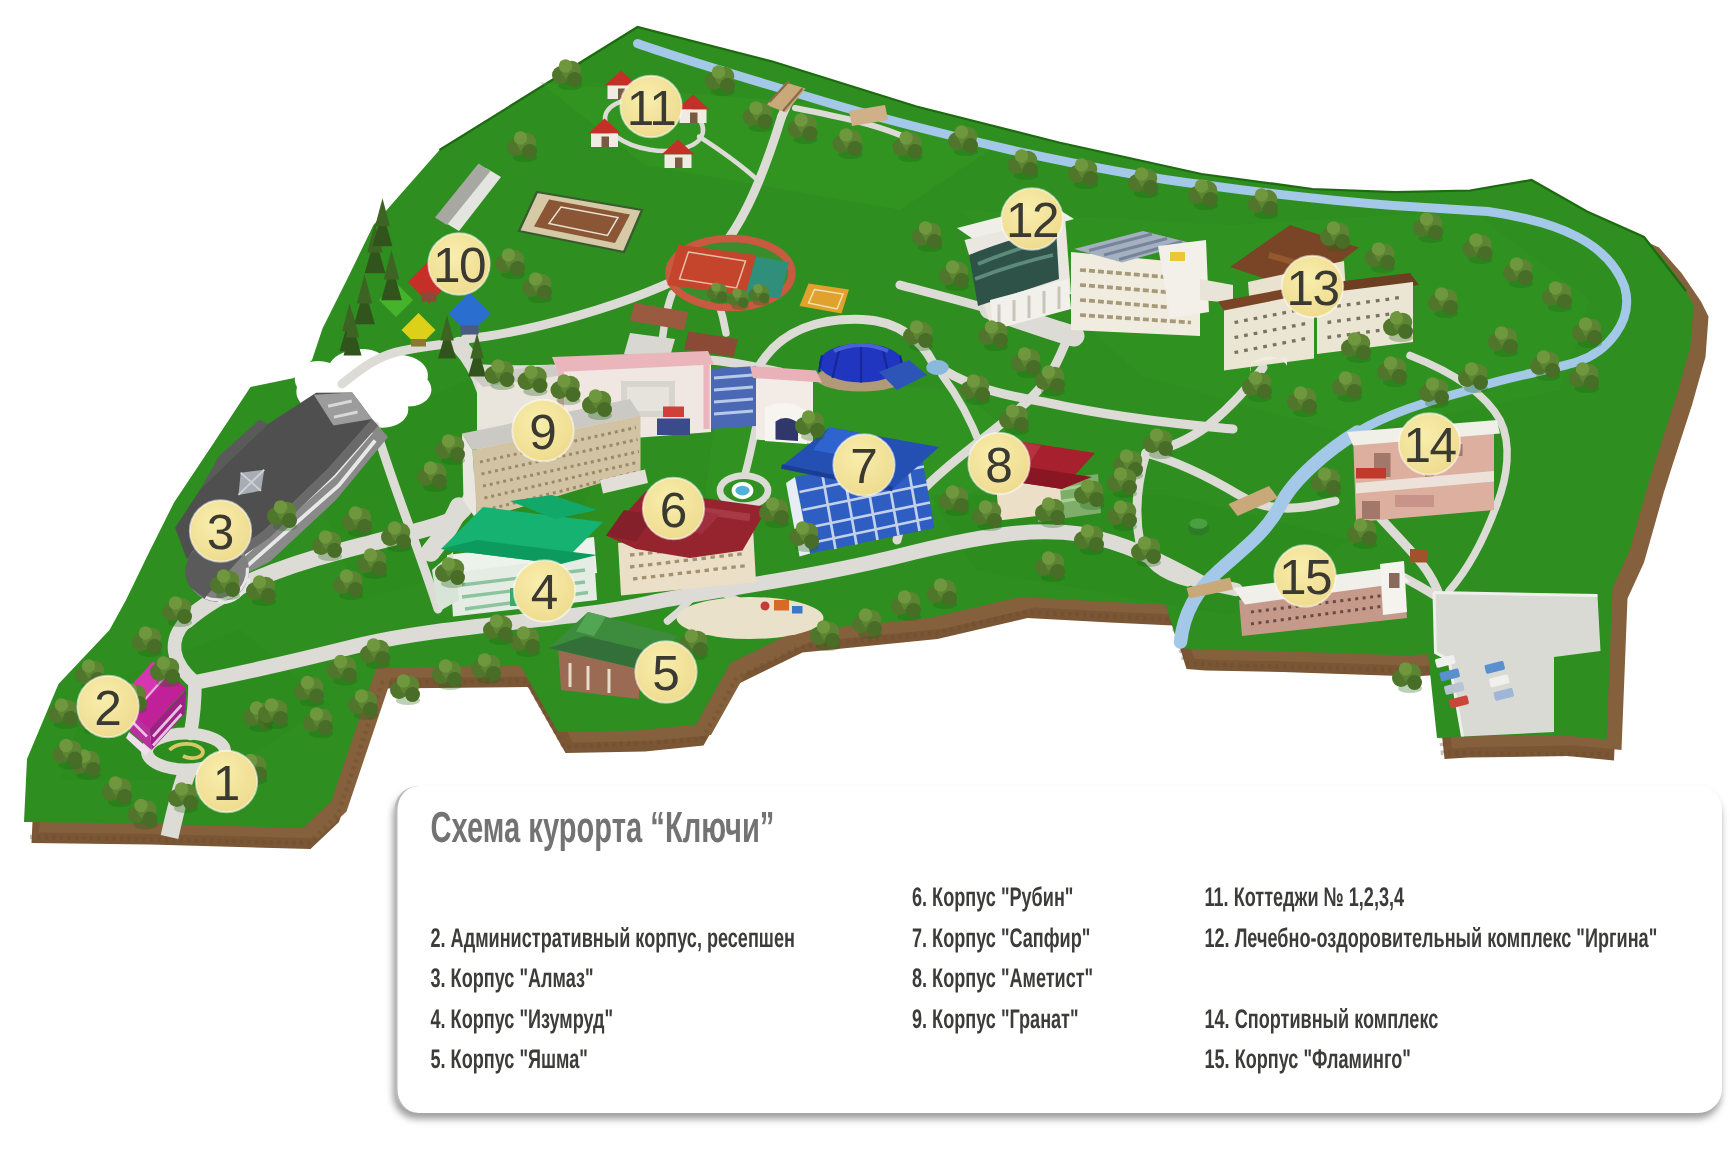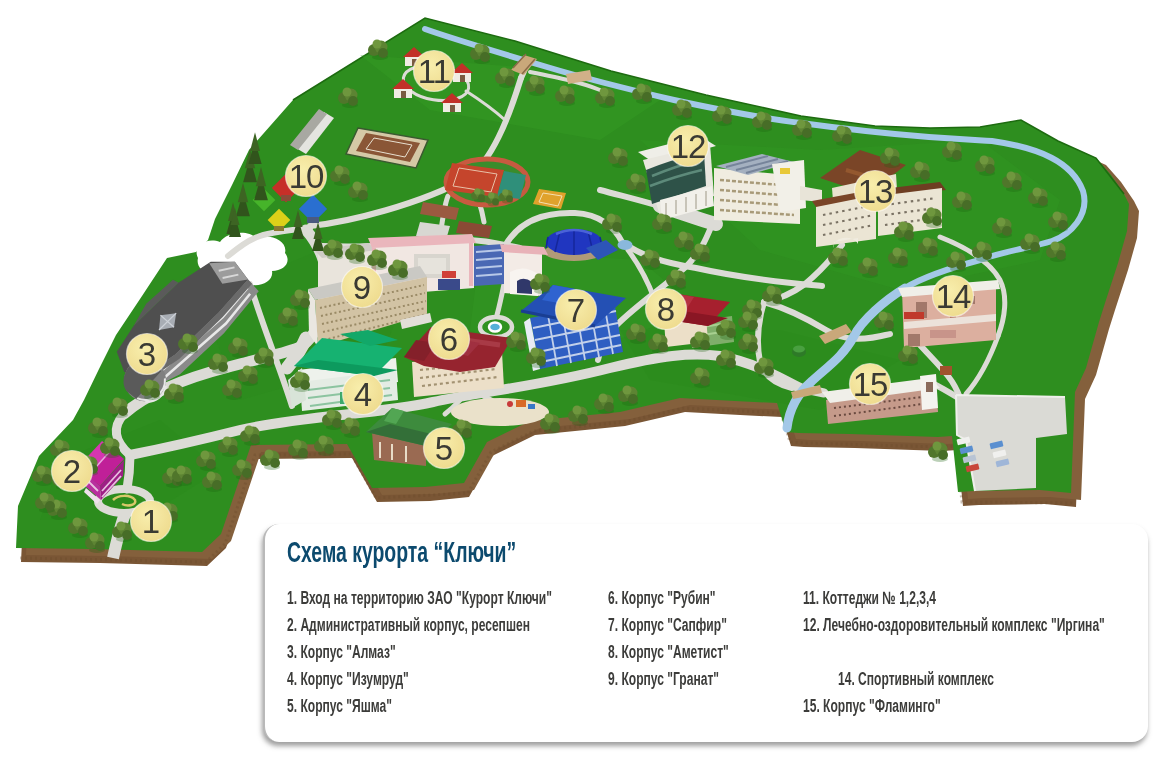--- a/index.html
+++ b/index.html
@@ -712,23 +712,22 @@
 
 <g>
           <circle cx="870" cy="384" r="20.5" fill="url(#circ)" stroke="rgba(255,255,255,0.55)" stroke-width="1.2"></circle>
           <text x="870" y="396" letter-spacing="-1">15</text>
         </g>
 </g>
 </svg>
 
 <div style="position:absolute;left:263px;top:524px;width:883px;height:218px;background:#fff;border-radius:16px;border-left:2px solid #b9b9b9;box-shadow:-1px 4px 5px rgba(80,80,80,0.55);"></div>
 
-<div class="leg" style="left:287px;top:536px;font-size:29px;color:#0c4a6e;"><span>Схема курорта “Ключи”</span></div>
-
-<div class="leg" style="left:287px;top:588px;font-size:18px;"><span>1. Вход на территорию ЗАО "Курорт Ключи"</span></div>
+<div class="leg" style="left:287px;top:536px;font-size:29px;color:#737373;"><span>Схема курорта “Ключи”</span></div>
+
 
 <div class="leg" style="left:287px;top:615px;font-size:18px;text-align:center;"><span>2. Административный корпус, ресепшен</span></div>
 
 <div class="leg" style="left:287px;top:642px;font-size:18px;"><span>3. Корпус "Алмаз"</span></div>
 
 <div class="leg" style="left:287px;top:669px;font-size:18px;"><span>4. Корпус "Изумруд"</span></div>
 
 <div class="leg" style="left:287px;top:696px;font-size:18px;"><span>5. Корпус "Яшма"</span></div>
 
 <div class="leg" style="left:608px;top:588px;font-size:18px;"><span>6. Корпус "Рубин"</span></div>
@@ -738,16 +737,16 @@
 <div class="leg" style="left:608px;top:642px;font-size:18px;"><span>8. Корпус "Аметист"</span></div>
 
 <div class="leg" style="left:608px;top:669px;font-size:18px;"><span>9. Корпус "Гранат"</span></div>
 
 
 <div class="leg" style="left:803px;top:588px;font-size:18px;"><span>11. Коттеджи № 1,2,3,4</span></div>
 
 <div class="leg" style="left:803px;top:615px;font-size:18px;"><span>12. Лечебно-оздоровительный комплекс "Иргина"</span></div>
 
 
-<div class="leg" style="left:803px;top:669px;font-size:18px;margin-left:35px;"><span>14. Спортивный комплекс</span></div>
+<div class="leg" style="left:803px;top:669px;font-size:18px;"><span>14. Спортивный комплекс</span></div>
 
 <div class="leg" style="left:803px;top:696px;font-size:18px;"><span>15. Корпус "Фламинго"</span></div>
 </div>
 
 </body></html>

